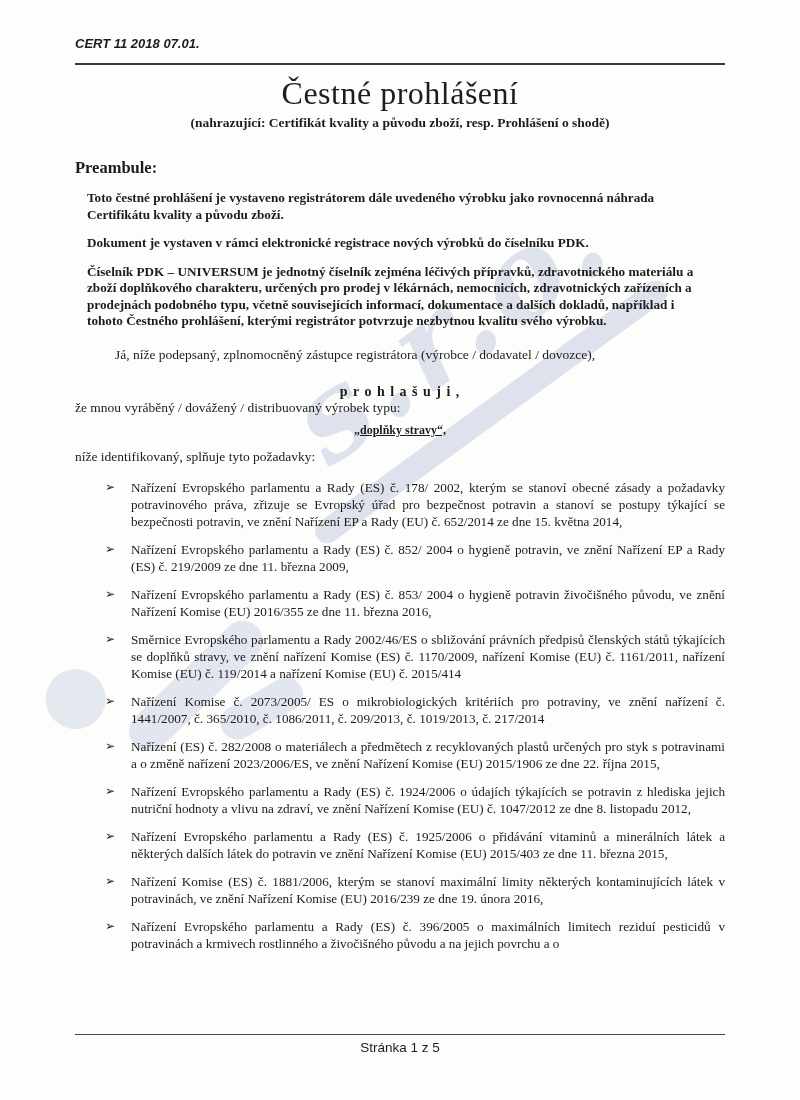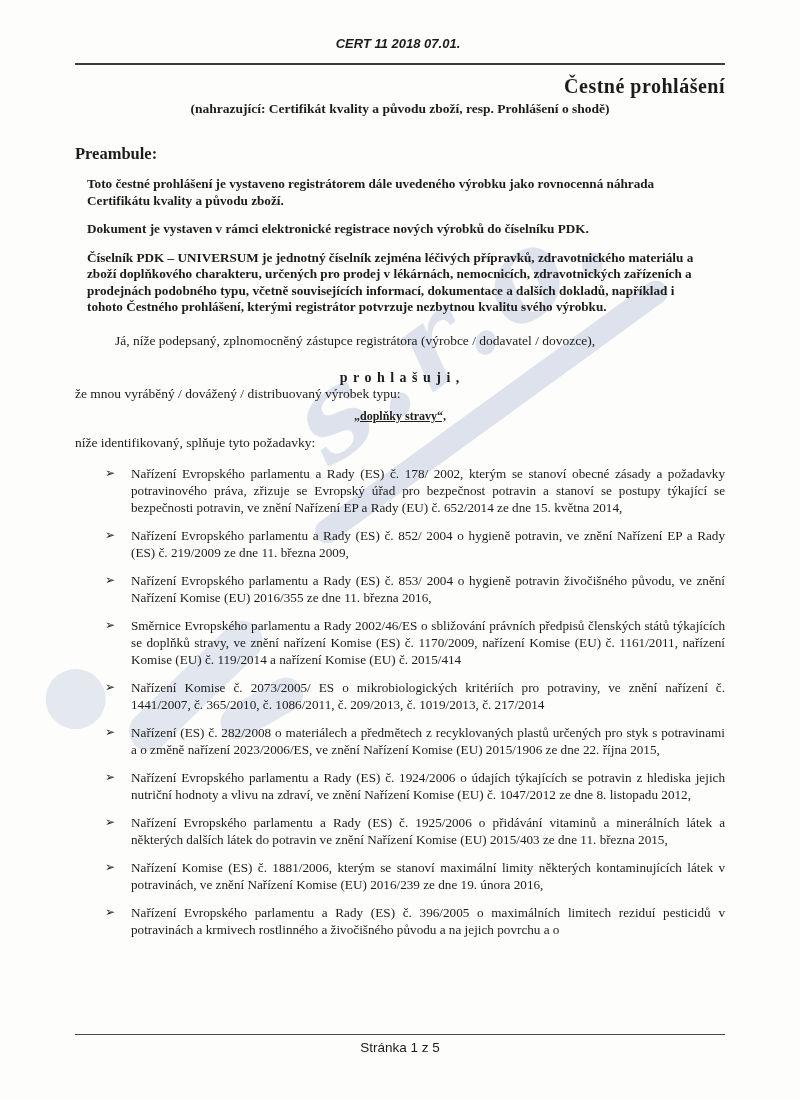--- a/index.html
+++ b/index.html
@@ -9,28 +9,28 @@
     margin:0 auto;
     background:#fdfdfc;
     overflow:hidden;
     font-family:"Liberation Serif","DejaVu Serif",serif;
     color:#1c1c1c;
   }
   .content{position:relative;z-index:2;padding:0 75px;}
   
   .doc-code{
     margin-top:36px;
-    text-align:center;
+    text-align:left;
     font-family:"Liberation Sans","DejaVu Sans",sans-serif;
     font-style:italic;font-weight:bold;font-size:13px;
     padding-right:4px;
   }
   .top-rule{border:none;border-top:2px solid #3c3c3c;margin:12px 0 0 0;}
   
-  .title{margin-top:10px;text-align:right;font-size:20px;font-weight:bold;letter-spacing:.5px;}
+  .title{margin-top:10px;text-align:center;font-size:32px;font-weight:normal;letter-spacing:.5px;}
   .subtitle{margin-top:3px;text-align:center;font-size:13.5px;font-weight:bold;}
   
   .preamble-heading{margin-top:27px;font-size:16.5px;font-weight:bold;}
   .preamble p{margin:12px;font-size:13.2px;font-weight:bold;line-height:16.5px;}
   
   .intro{margin-top:17px;font-size:13.5px;text-indent:40px;}
   .verb{margin-top:21px;text-align:center;font-size:14px;font-weight:bold;letter-spacing:1px;}
   .product-intro{font-size:13.5px;}
   .product-type{margin-top:7px;text-align:center;font-size:12px;font-weight:bold;text-decoration:underline;}
   .requirements-intro{margin-top:11px;font-size:13.5px;}

